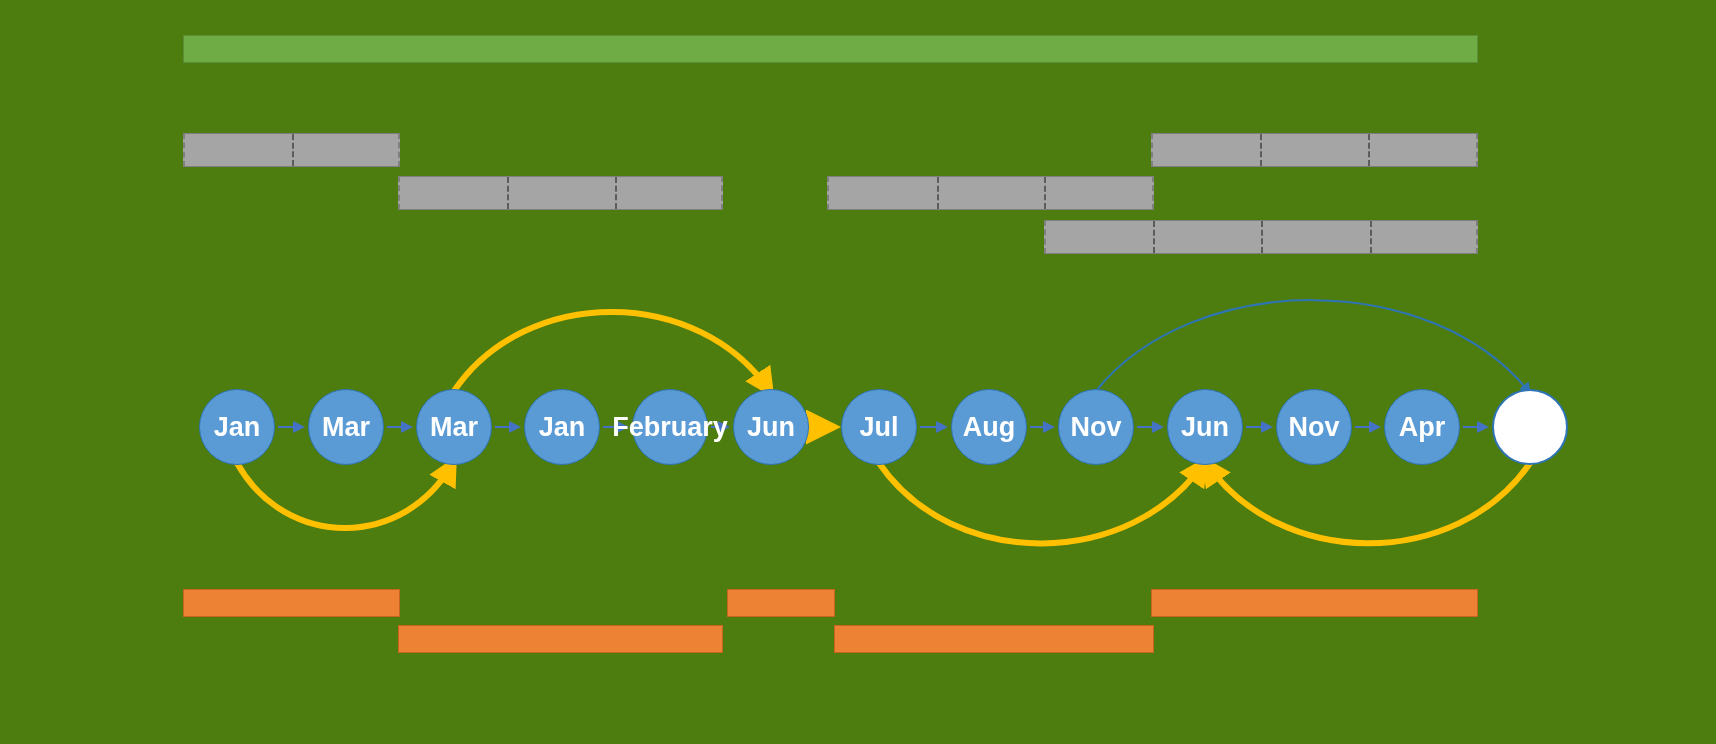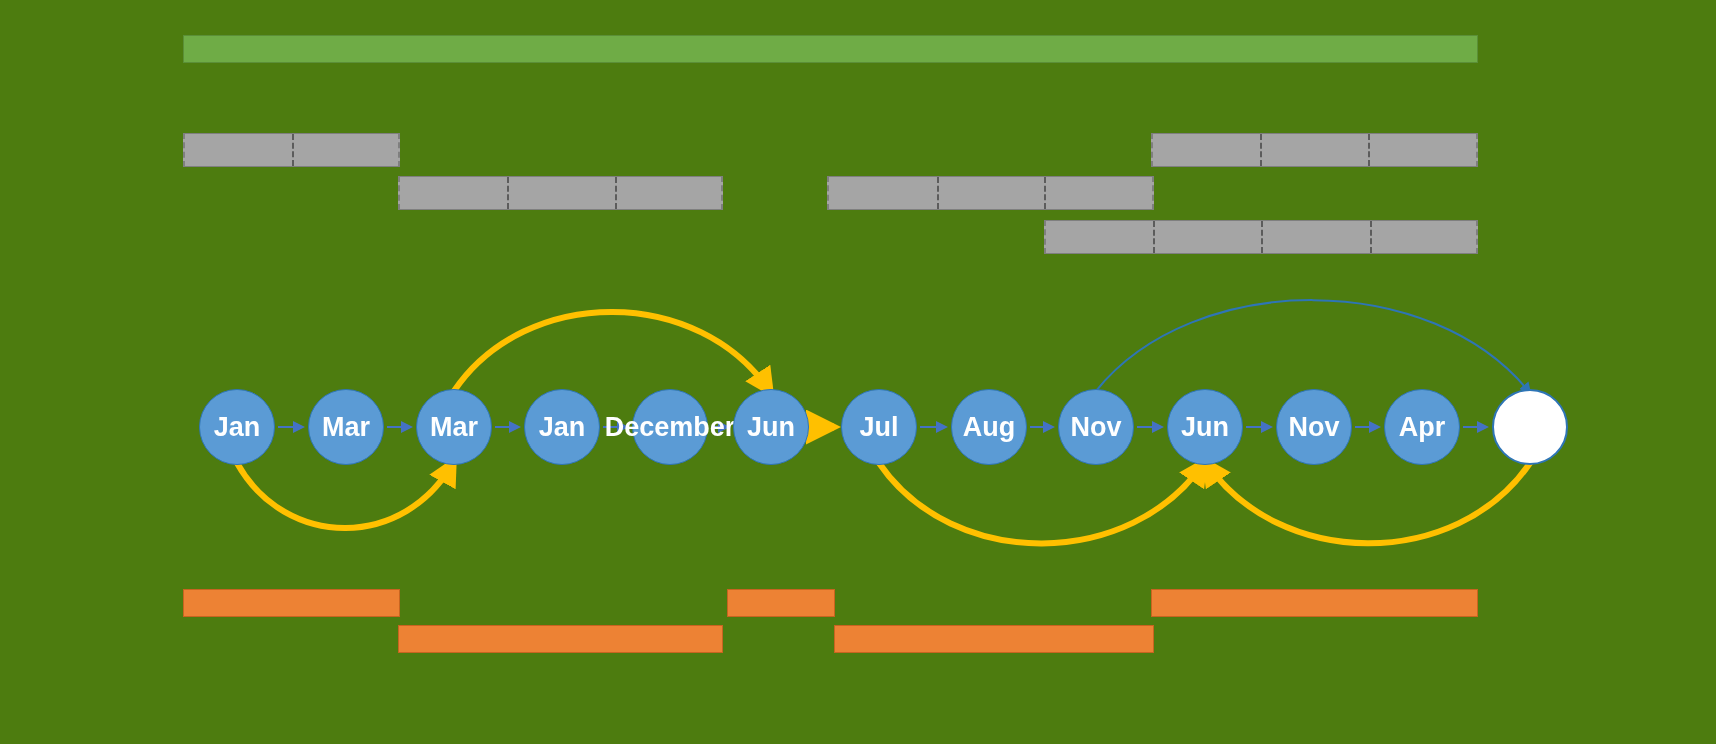--- a/index.html
+++ b/index.html
@@ -153,21 +153,21 @@
       <div class="node node-filled" style="left: 308px; top: 389px; width: 76px; height: 76px;">
         <span class="node-label">Mar</span>
       </div>
       <div class="node node-filled" style="left: 416px; top: 389px; width: 76px; height: 76px;">
         <span class="node-label">Mar</span>
       </div>
       <div class="node node-filled" style="left: 524px; top: 389px; width: 76px; height: 76px;">
         <span class="node-label">Jan</span>
       </div>
       <div class="node node-filled" style="left: 632px; top: 389px; width: 76px; height: 76px;">
-        <span class="node-label">December</span>
+        <span class="node-label">February</span>
       </div>
       <div class="node node-filled" style="left: 733px; top: 389px; width: 76px; height: 76px;">
         <span class="node-label">Jun</span>
       </div>
       <div class="node node-filled" style="left: 841px; top: 389px; width: 76px; height: 76px;">
         <span class="node-label">Jul</span>
       </div>
       <div class="node node-filled" style="left: 951px; top: 389px; width: 76px; height: 76px;">
         <span class="node-label">Aug</span>
       </div>

